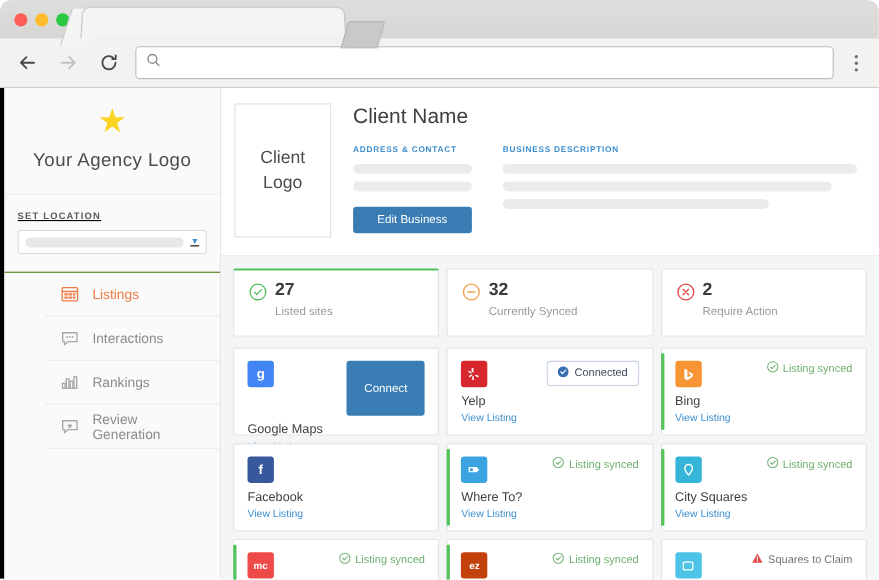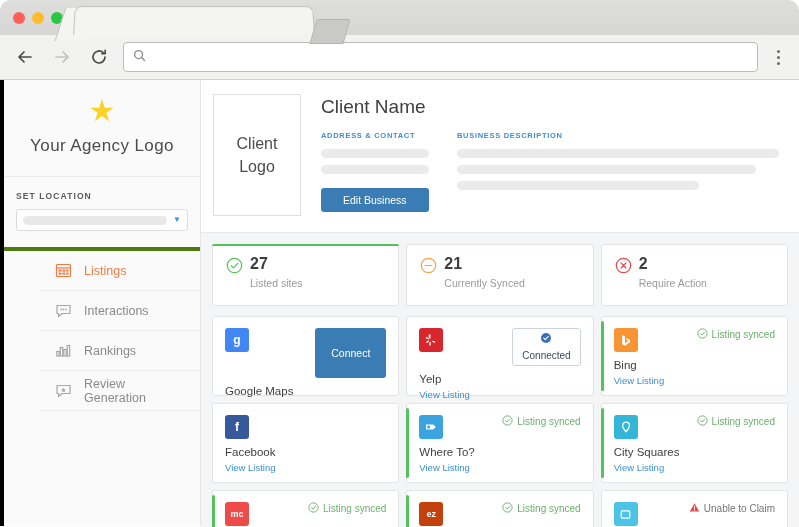--- a/index.html
+++ b/index.html
@@ -112,21 +112,21 @@
   .agency {
     padding: 16px 0 20px;
     text-align: center;
     border-bottom: 1px solid #ececec;
   }
   .star { font-size: 30px; color: #fbd324; line-height: 1; display: block; }
   .agency-name {
     margin-top: 10px;
     font-size: 17px; color: #4c4c4c; letter-spacing: .4px;
   }
-  .loc-block { padding: 14px 12px 16px; border-bottom: 4px solid #4d7c0f; }
+  .loc-block { padding: 14px 12px 16px; border-bottom: 1px solid #4d7c0f; text-decoration: underline; }
   .loc-label {
     font-size: 8.5px; font-weight: bold; color: #5a5a5a;
     letter-spacing: 1.1px; margin-bottom: 8px;
   }
   .loc-select {
     height: 22px; background: #fff;
     border: 1px solid #dcdcdc; border-radius: 3px;
     display: flex; align-items: center; padding: 0 6px; gap: 6px;
   }
   .loc-placeholder { flex: 1; height: 9px; background: #e8e8e8; border-radius: 5px; }
@@ -230,21 +230,21 @@
     font-size: 9.5px; color: #3e8fd0; margin-top: 4px;
     text-decoration: none; cursor: pointer;
   }
   .status { display: flex; align-items: center; gap: 4px; font-size: 10px; }
   .status.ok { color: #6eaf6e; }
   .status.warn { color: #757575; }
   .badge-connected {
     display: flex; align-items: center; gap: 5px;
     border: 1px solid #c9d4e2; border-radius: 3px;
     padding: 4px 9px; font-size: 10px; color: #3e4a59;
-    background: #fff; cursor: pointer; flex-direction: column;
+    background: #fff; cursor: pointer;
   }
   .btn-blue {
     background: #3a7cb4; color: #fff; border: none;
     font-size: 10.5px; padding: 19px 16px; border-radius: 3px;
     cursor: pointer; font-family: "Liberation Sans", sans-serif;
   }
   .fail-wrap { text-align: right; }
   .fail-text {
     font-size: 9.5px; font-weight: bold; color: #ee3b33;
     margin-bottom: 5px; display: block;
@@ -417,21 +417,21 @@
           </div>
 
           <div class="stat">
             <span class="stat-ico">
               <svg width="17" height="17" viewBox="0 0 18 18" fill="none" stroke="#f5a04a" stroke-width="1.3">
                 <circle cx="9" cy="9" r="7.6"></circle>
                   <path d="M5.6 9h6.8" stroke-linecap="round"></path>
               </svg>
             </span>
             <div>
-              <div class="stat-num">21</div>
+              <div class="stat-num">32</div>
               <div class="stat-lbl">Currently Synced</div>
             </div>
           </div>
 
           <div class="stat">
             <span class="stat-ico">
               <svg width="17" height="17" viewBox="0 0 18 18" fill="none" stroke="#e34b4b" stroke-width="1.3">
                 <circle cx="9" cy="9" r="7.6"></circle>
                 <path d="M6.4 6.4l5.2 5.2M11.6 6.4l-5.2 5.2" stroke-linecap="round"></path>
               </svg>
@@ -585,21 +585,21 @@
                   <rect x="2.4" y="3.2" width="9.2" height="7.6" rx="1"></rect>
                 </svg>
               </span>
               <span class="status warn">
                 <span>
                   <svg width="11" height="11" viewBox="0 0 14 14" fill="#e34b4b">
                     <path d="M7 1.6l6 10.6H1z"></path>
                     <path d="M7 5.2v3.3M7 9.8v.9" stroke="#fff" stroke-width="1.1" stroke-linecap="round"></path>
                   </svg>
                 </span>
-                <span>Unable to Claim</span>
+                <span>Squares to Claim</span>
               </span>
             </div>
           </div>
 
         </div>
       </div>
     </div>
   </div>
 </div>
 

